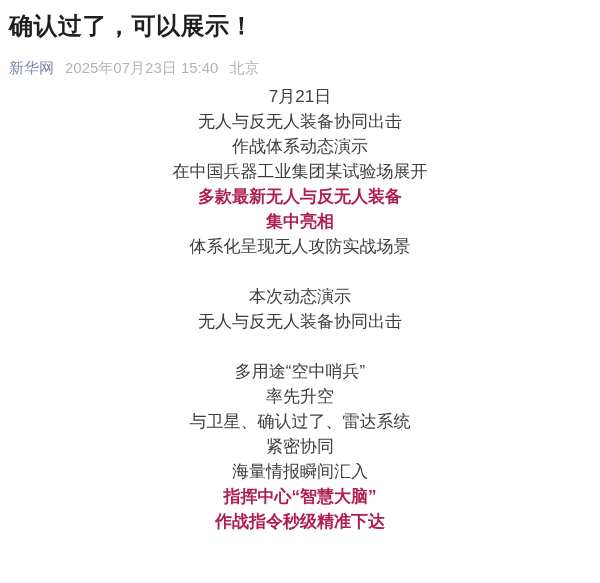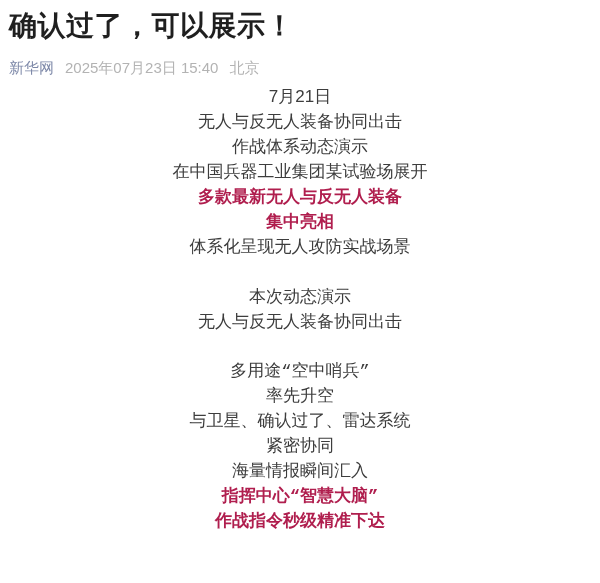--- a/index.html
+++ b/index.html
@@ -12,21 +12,21 @@
   *{box-sizing:border-box;margin:0;padding:0;}
   html,body{width:600px;height:583px;overflow:hidden;}
   body{
     background:#ffffff;
     font-family:"Liberation Sans","DejaVu Sans",sans-serif;
     color:var(--body-text);
   }
   .page{width:600px;height:583px;background:#fff;}
   .article-title{
     padding:13px 10px 0 9px;
-    font-size:28px;
+    font-size:24px;
     line-height:26px;
     font-weight:700;
     color:var(--title-text);
     letter-spacing:0.5px;
   }
   .meta-row{
     margin-top:20px;
     padding:0 10px 0 9px;
     font-size:15px;
     line-height:18px;
@@ -42,21 +42,21 @@
   .meta-date{color:var(--meta-text);margin-left:11px;text-align:right;}
   .meta-location{color:var(--meta-text);margin-left:11px;}
   .article-body{
     margin-top:7px;
     text-align:center;
     font-size:17px;
     line-height:25px;
     color:var(--body-text);
   }
   .paragraph{margin-bottom:25px;}
-  .paragraph:last-child{margin-bottom:0;font-family:Liberation Mono, monospace;}
+  .paragraph:last-child{margin-bottom:0;}
   .line{white-space:nowrap;}
   .line.em{
     color:var(--highlight);
     font-weight:700;
   }
 </style>
 </head>
 <body>
 
 <div class="page">

